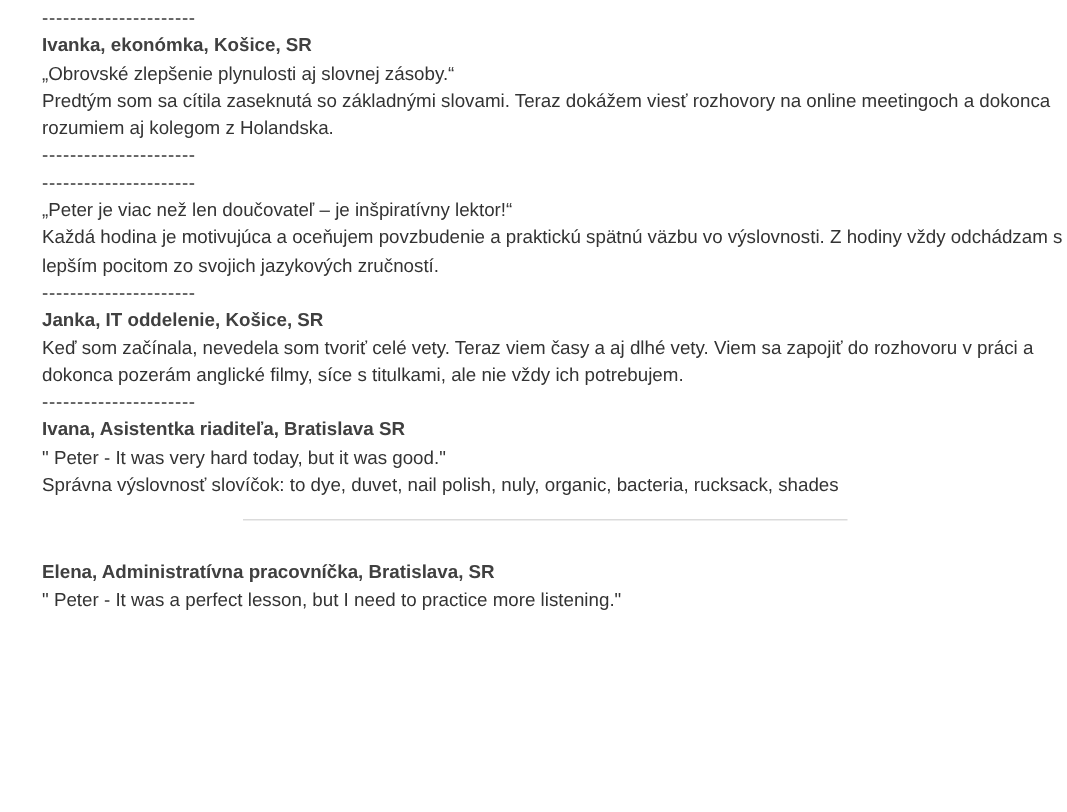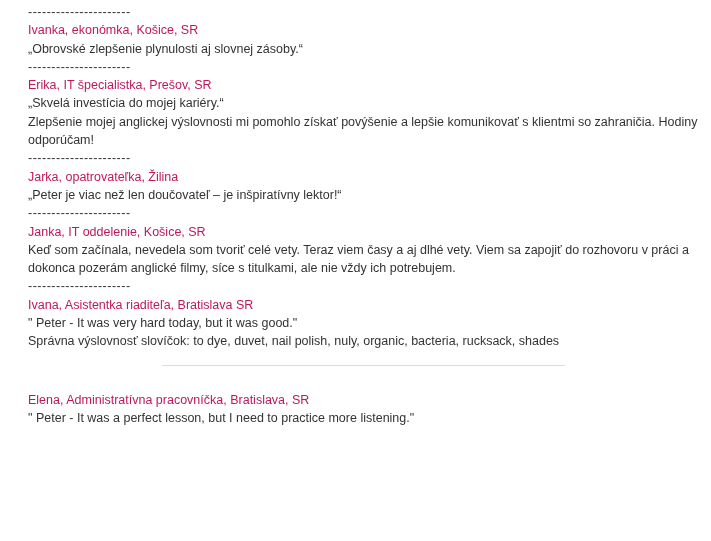--- a/index.html
+++ b/index.html
@@ -17,22 +17,22 @@
     color: #333333;
   }
   .page {
     padding: 3px 0 0 28px;
   }
   .sep {
     letter-spacing: 0.5px;
     color: #333333;
   }
   .author {
-    font-weight: normal;
-    color: #be185d;
+    font-weight: bold;
+    color: #404040;
   }
   .line, .body-text {
     white-space: pre-line;
   }
   .italic {
   }
   hr.divider {
     border: none;
     border-top: 1px solid #dbdbdb;
     width: 403px;
@@ -42,36 +42,33 @@
 </head>
 <body>
 
 <div class="page">
 
   <div class="sep">----------------------</div>
 
   <section>
     <div class="author">Ivanka, ekonómka, Košice, SR</div>
     <div class="line">„Obrovské zlepšenie plynulosti aj slovnej zásoby.“</div>
+    <div class="body-text">Predtým som sa cítila zaseknutá so základnými slovami. Teraz dokážem viesť rozhovory na online meetingoch a dokonca
+rozumiem aj kolegom z Holandska.</div>
   </section>
 
   <div class="sep">----------------------</div>
 
-  <section>
-    <div class="author">Erika, IT špecialistka, Prešov, SR</div>
-    <div class="line">„Skvelá investícia do mojej kariéry.“</div>
-    <div class="body-text">Zlepšenie mojej anglickej výslovnosti mi pomohlo získať povýšenie a lepšie komunikovať s klientmi so zahraničia. Hodiny
-odporúčam!</div>
-  </section>
 
   <div class="sep">----------------------</div>
 
   <section>
-    <div class="author">Jarka, opatrovateľka, Žilina</div>
     <div class="line">„Peter je viac než len doučovateľ – je inšpiratívny lektor!“</div>
+    <div class="body-text">Každá hodina je motivujúca a oceňujem povzbudenie a praktickú spätnú väzbu vo výslovnosti. Z hodiny vždy odchádzam s
+lepším pocitom zo svojich jazykových zručností.</div>
   </section>
 
   <div class="sep">----------------------</div>
 
   <section>
     <div class="author">Janka, IT oddelenie, Košice, SR</div>
     <div class="body-text">Keď som začínala, nevedela som tvoriť celé vety. Teraz viem časy a aj dlhé vety. Viem sa zapojiť do rozhovoru v práci a
 dokonca pozerám anglické filmy, síce s titulkami, ale nie vždy ich potrebujem.</div>
   </section>
 

